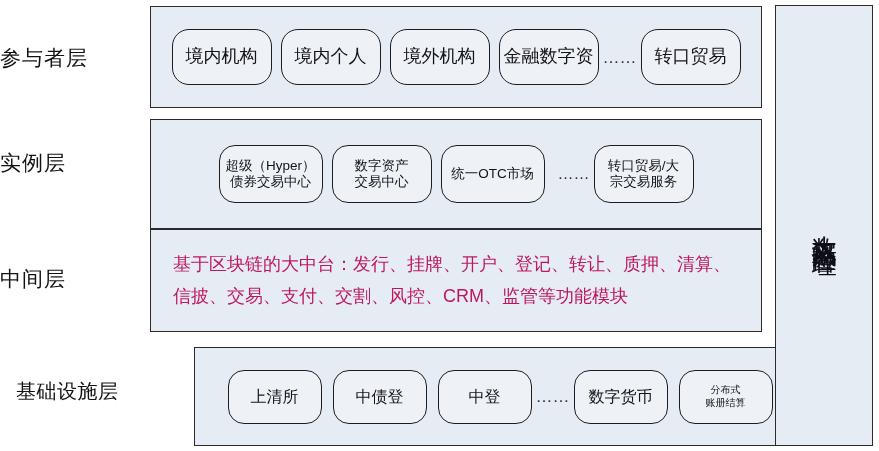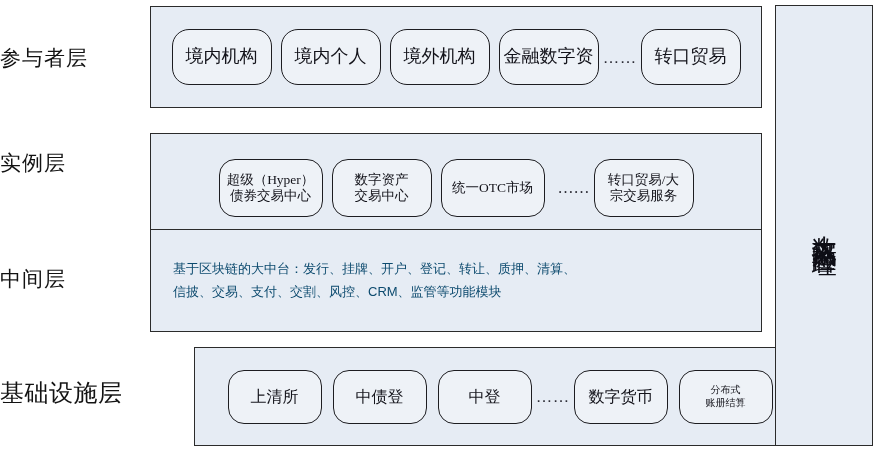--- a/index.html
+++ b/index.html
@@ -24,21 +24,21 @@
     position: absolute;
     left: 0;
     width: 146px;
     text-align: left;
     color: #121212;
     font-size: 21px;
     letter-spacing: 1px;
     white-space: nowrap;
     line-height: 1;
   }
-  .layer-label.lbl-infra { font-size: 24px; letter-spacing: 0.5px; }
+  .layer-label.lbl-infra { font-size: 20px; letter-spacing: 0.5px; margin-left: 16px; }
 
   
   .layer-panel {
     position: absolute;
     left: 150px;
     width: 612px;
     box-sizing: border-box;
     background: #e6ecf4;
     border: 1.4px solid #2b2b2b;
     display: flex;
@@ -107,23 +107,23 @@
     letter-spacing: 0px;
     padding: 0 4px;
     white-space: nowrap;
     line-height: 1;
   }
   .layer-instance .ellipsis { font-size: 16px; }
 
   
   .mid-text {
     padding: 0 22px;
-    font-size: 13px;
+    font-size: 18px;
     line-height: 1.75;
-    color: #0c4a6e;
+    color: #be185d;
     white-space: pre-line;
   }
 
   
   #right-panel {
     position: absolute;
     left: 775px;
     top: 5px;
     width: 98px;
     height: 441px;
@@ -164,21 +164,21 @@
       <div class="ebox">境内个人</div>
       <div class="gap"></div>
       <div class="ebox">境外机构</div>
       <div class="gap"></div>
       <div class="ebox">金融数字资</div>
       <div class="ellipsis">……</div>
       <div class="ebox">转口贸易</div>
     </div>
   </div>
 
-  <div class="layer-panel layer-instance" style="top:133px; height:110px;font-family:Liberation Serif, serif;">
+  <div class="layer-panel layer-instance" style="top:119px; height:110px;">
     <div class="panel-row">
       <div class="ebox wide">超级（Hyper）
 债券交易中心</div>
       <div class="gap"></div>
       <div class="ebox">数字资产
 交易中心</div>
       <div class="gap"></div>
       <div class="ebox wide">统一OTC市场</div>
       <div class="gap"></div>
       <div class="ellipsis">……</div>

